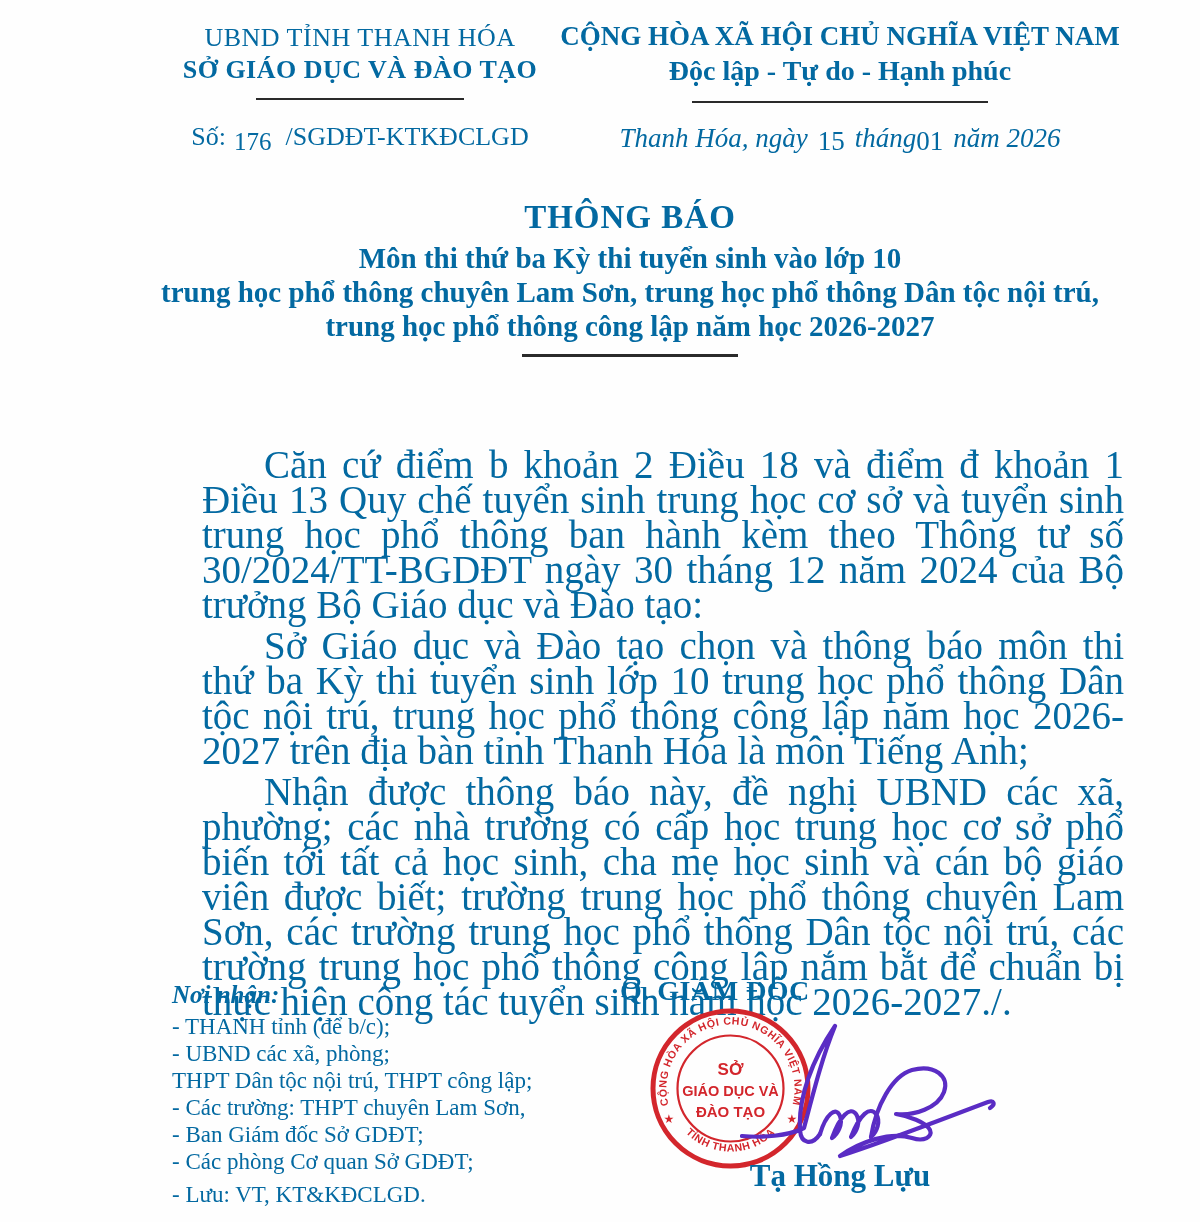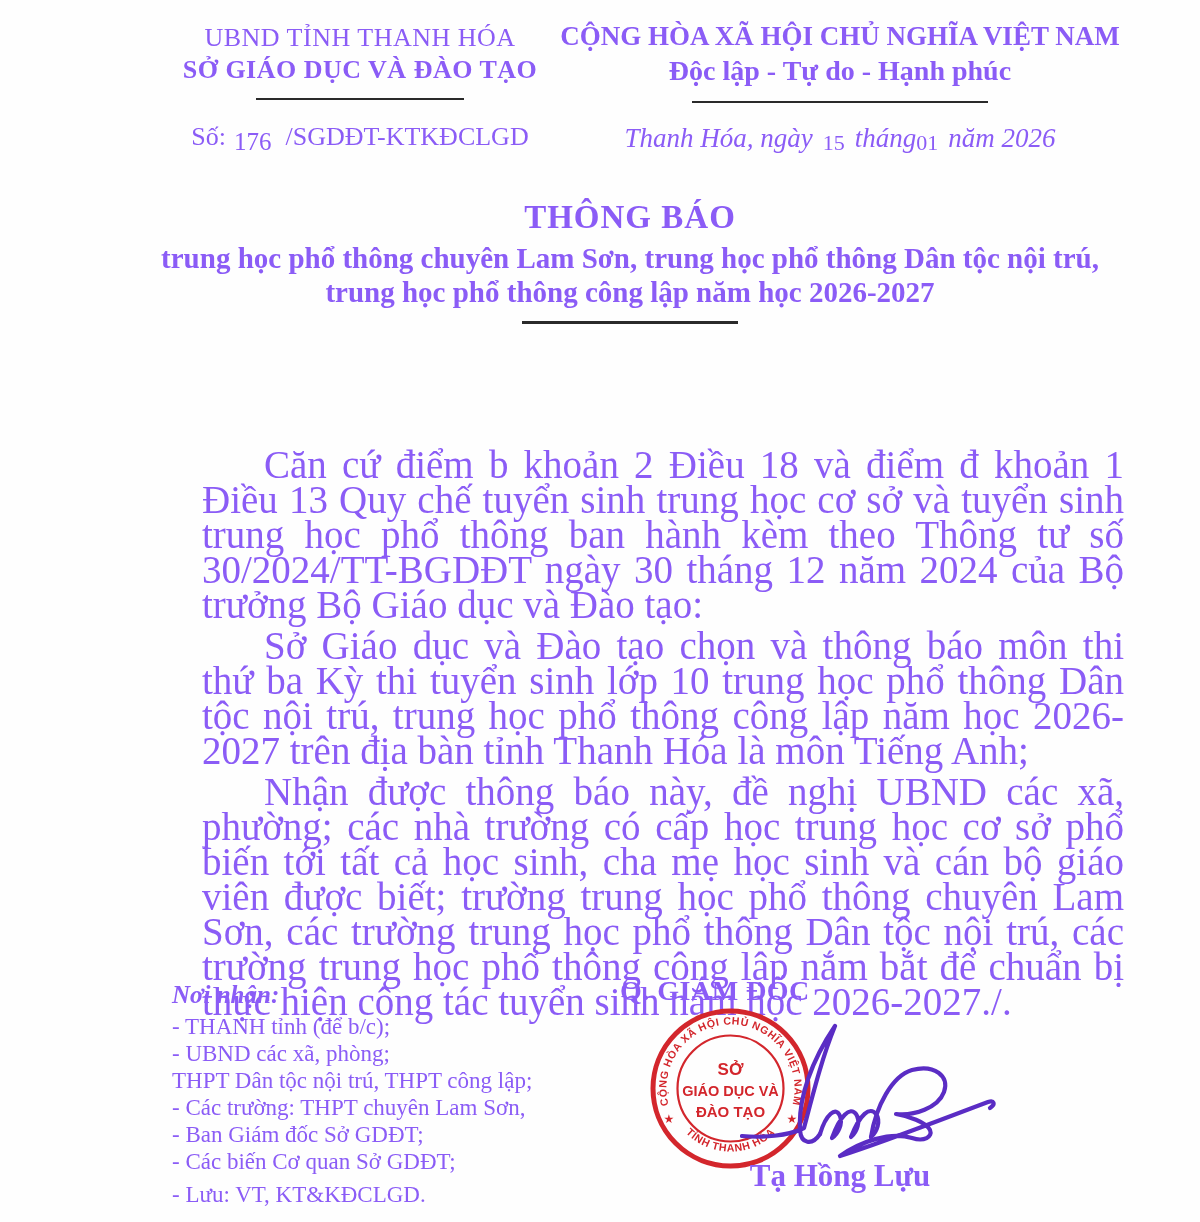--- a/index.html
+++ b/index.html
@@ -3,21 +3,21 @@
 <meta charset="utf-8">
 <style>
   * { margin: 0; padding: 0; box-sizing: border-box; }
   html, body { background: #ffffff; }
   .page {
     position: relative;
     width: 1200px;
     height: 1222px;
     background: #fefefe;
     font-family: "Liberation Serif", serif;
-    color: #8b5cf6;
+    color: #0369a1;
     overflow: hidden;
   }
 
   
   .hdr-left {
     position: absolute; left: 150px; top: 22px; width: 420px;
     text-align: center; line-height: 1.22;
   }
   .hdr-left .l1 { font-size: 26px; letter-spacing: 0.5px; }
   .hdr-left .l2 { font-size: 26px; font-weight: bold; letter-spacing: 0.5px; }
@@ -26,21 +26,21 @@
   .doc-no .num { display: inline-block; position: relative; top: 5px; font-size: 25px; margin: 0 14px 0 8px; }
 
   .hdr-right {
     position: absolute; left: 560px; top: 20px; width: 560px;
     text-align: center; line-height: 1.2;
   }
   .hdr-right .l1 { font-size: 27px; font-weight: bold; }
   .hdr-right .l2 { font-size: 28px; font-weight: bold; margin-top: 2px; }
   .hdr-right .rule { display: inline-block; width: 296px; border-bottom: 2px solid #2a2a2a; margin-top: 1px; }
   .date-line { margin-top: 15px; font-size: 27px; font-style: italic; }
-  .date-line .fill { font-style: normal; display: inline-block; position: relative; top: 3px; font-size: 22px; }
+  .date-line .fill { font-style: normal; display: inline-block; position: relative; top: 3px; font-size: 27px; }
   .date-line .sp { display: inline-block; width: 10px; }
 
   
   .title-block {
     position: absolute; left: 150px; top: 198px; width: 960px;
     text-align: center; font-weight: bold; line-height: 1.16;
   }
   .title-block .t0 { font-size: 33px; letter-spacing: 1px; margin-bottom: 6px; }
   .title-block .ts { font-size: 29px; }
   .title-block .sep { display: inline-block; width: 216px; border-bottom: 3px solid #2a2a2a; margin-top: 5px; }
@@ -91,39 +91,40 @@
 
   <div class="hdr-right">
     <div class="l1">CỘNG HÒA XÃ HỘI CHỦ NGHĨA VIỆT NAM</div>
     <div class="l2">Độc lập - Tự do - Hạnh phúc</div>
     <span class="rule"></span>
     <div class="date-line"><span>Thanh Hóa, ngày</span><span class="sp"></span><span class="fill">15</span><span class="sp"></span><span>tháng</span><span class="fill">01</span><span class="sp"></span><span>năm 2026</span></div>
   </div>
 
   <div class="title-block">
     <div class="t0">THÔNG BÁO</div>
+    <div class="ts">Môn thi thứ ba Kỳ thi tuyển sinh vào lớp 10</div>
     <div class="ts">trung học phổ thông chuyên Lam Sơn, trung học phổ thông Dân tộc nội trú,</div>
     <div class="ts">trung học phổ thông công lập năm học 2026-2027</div>
     <span class="sep"></span>
   </div>
 
   <div class="body-block">
     <p>Căn cứ điểm b khoản 2 Điều 18 và điểm đ khoản 1 Điều 13 Quy chế tuyển sinh trung học cơ sở và tuyển sinh trung học phổ thông ban hành kèm theo Thông tư số 30/2024/TT-BGDĐT ngày 30 tháng 12 năm 2024 của Bộ trưởng Bộ Giáo dục và Đào tạo:</p>
     <p>Sở Giáo dục và Đào tạo chọn và thông báo môn thi thứ ba Kỳ thi tuyển sinh lớp 10 trung học phổ thông Dân tộc nội trú, trung học phổ thông công lập năm học 2026-2027 trên địa bàn tỉnh Thanh Hóa là môn Tiếng Anh;</p>
     <p>Nhận được thông báo này, đề nghị UBND các xã, phường; các nhà trường có cấp học trung học cơ sở phổ biến tới tất cả học sinh, cha mẹ học sinh và cán bộ giáo viên được biết; trường trung học phổ thông chuyên Lam Sơn, các trường trung học phổ thông Dân tộc nội trú, các trường trung học phổ thông công lập nắm bắt để chuẩn bị thực hiện công tác tuyển sinh năm học 2026-2027./.</p>
   </div>
 
   <div class="recipients">
     <div class="label">Nơi nhận:</div>
     <div class="item">- THANH tỉnh (để b/c);</div>
     <div class="item">- UBND các xã, phòng;</div>
     <div class="item">THPT Dân tộc nội trú, THPT công lập;</div>
     <div class="item">- Các trường: THPT chuyên Lam Sơn,</div>
     <div class="item">- Ban Giám đốc Sở GDĐT;</div>
-    <div class="item">- Các biến Cơ quan Sở GDĐT;</div>
+    <div class="item">- Các phòng Cơ quan Sở GDĐT;</div>
     <div class="item last">- Lưu: VT, KT&amp;KĐCLGD.</div>
   </div>
 
   <div class="sig-block">
     <div class="sig-title">Q. GIÁM ĐỐC</div>
   </div>
 
   <div class="stamp-wrap">
     <svg width="165" height="165" viewBox="0 0 165 165">
       <defs>

